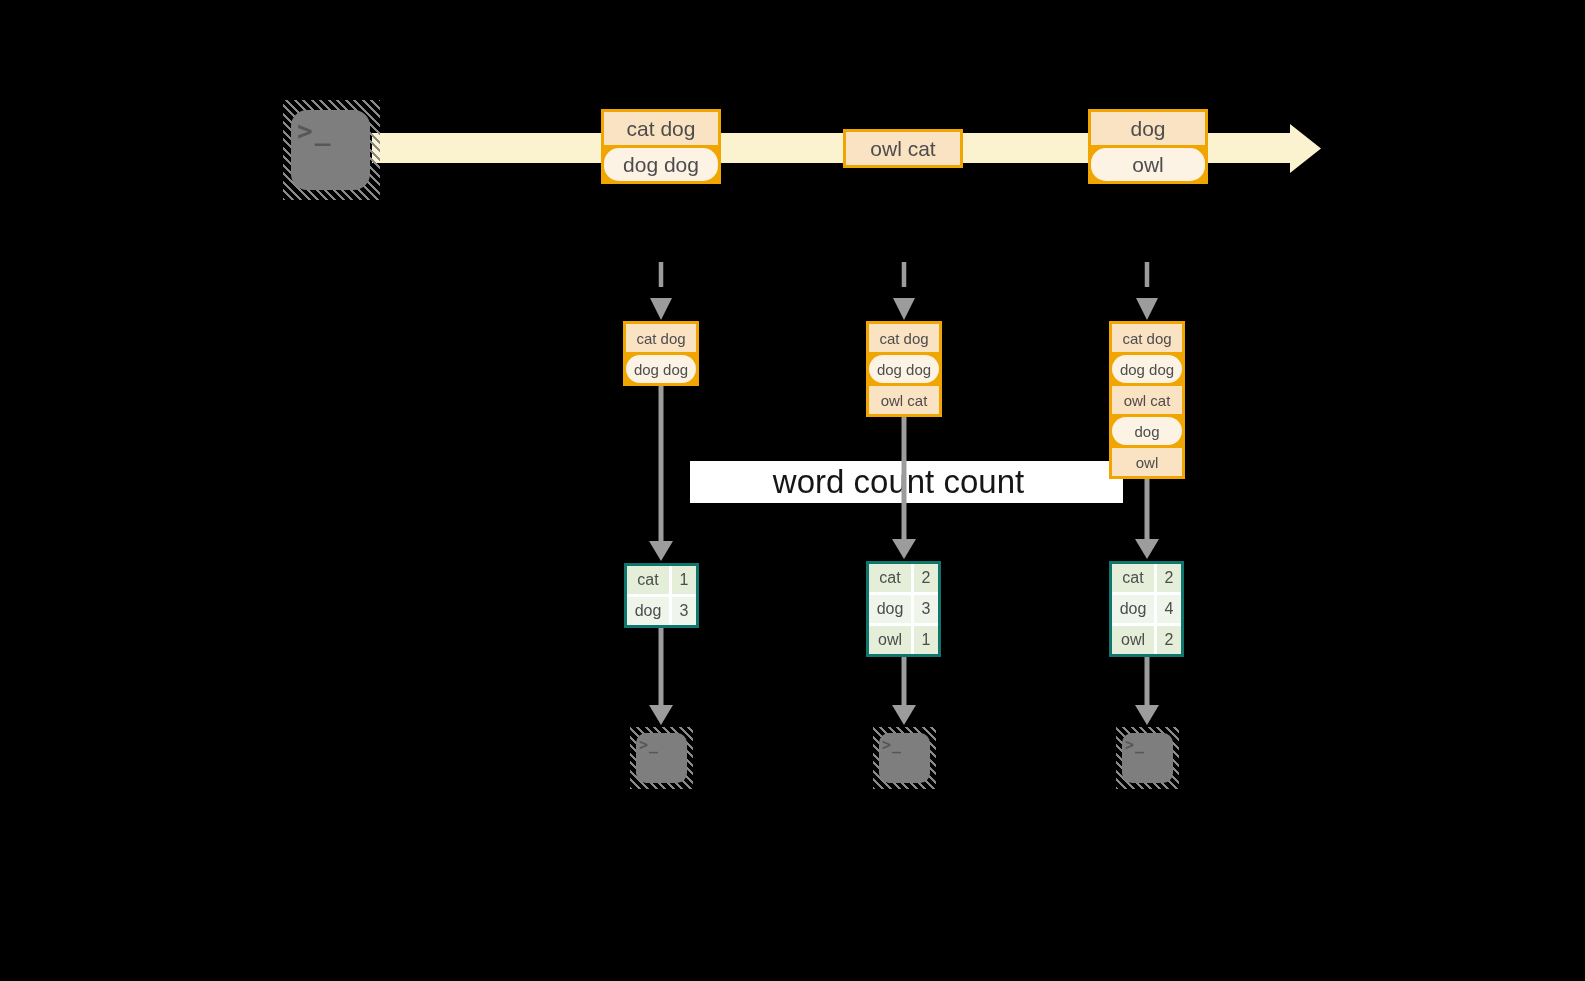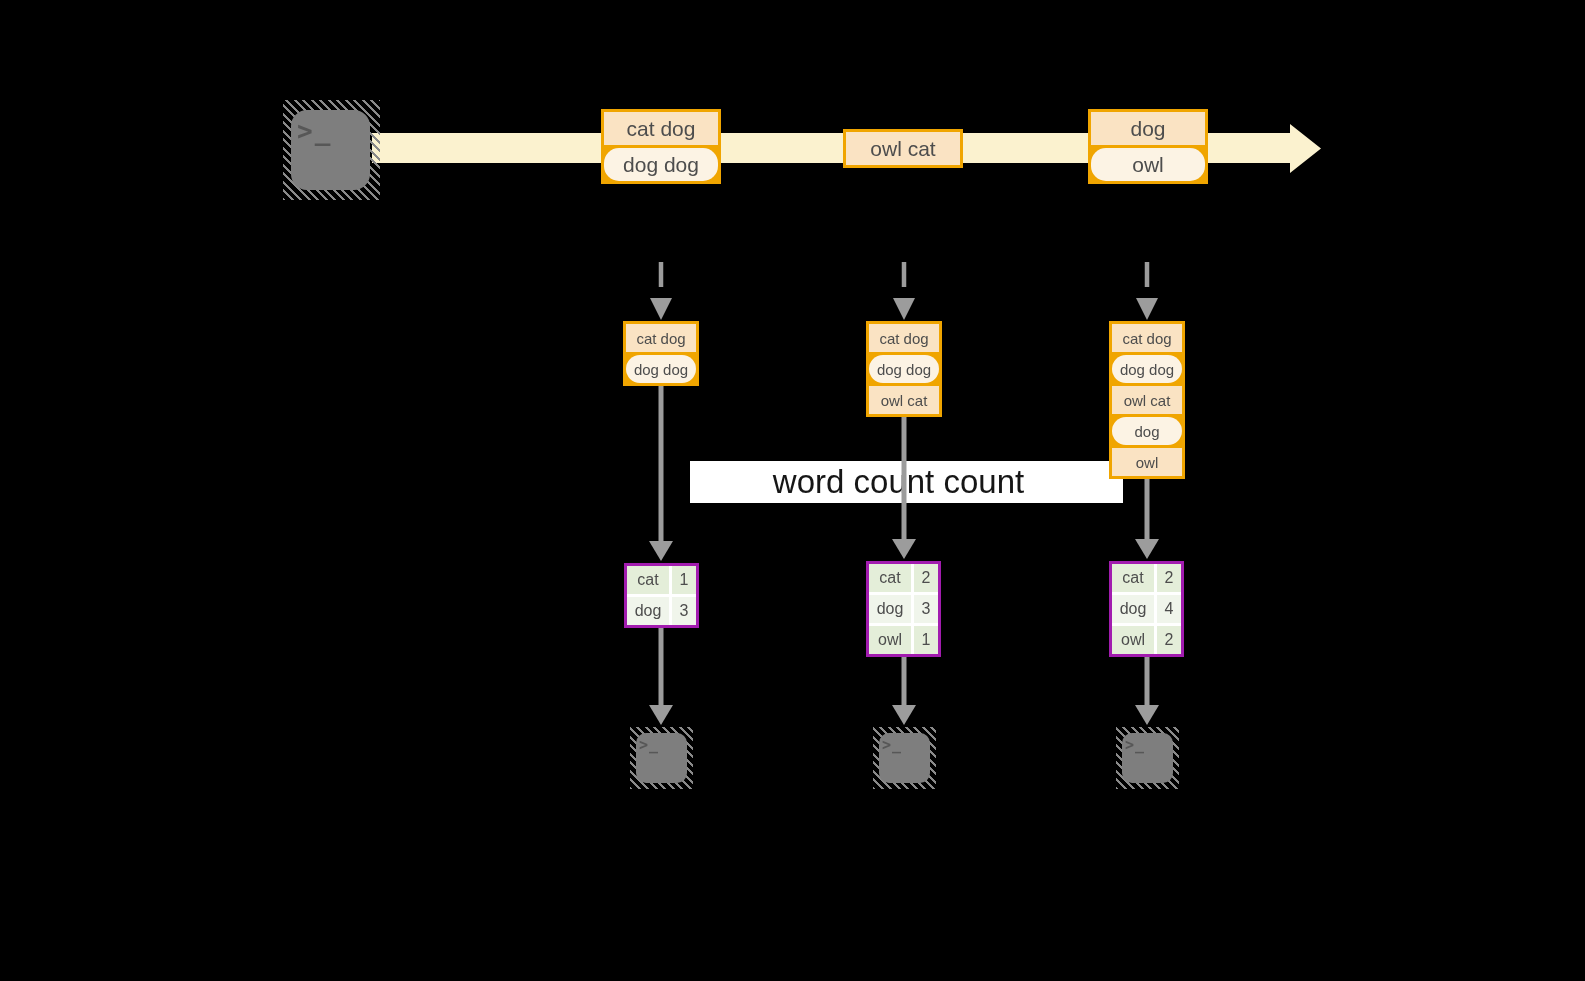--- a/index.html
+++ b/index.html
@@ -27,21 +27,21 @@
     color:#4D4D4D; white-space:nowrap;
   }
   .stream-box { width:120px; }
   .stream-box .cell { height:33px; font-size:21px; }
   .state-box { width:76px; }
   .state-box .cell { height:28px; font-size:15px; }
   .cell.dark  { background:#FAE3C3; }
   .cell.light { background:#FCF3E4;border-radius:15px; }
   
   .gtable {
-    position:absolute; z-index:3; background:#ffffff; border:3px solid #a21caf;
+    position:absolute; z-index:3; background:#ffffff; border:3px solid #0f766e;
     display:grid; grid-template-columns:42px 24px; gap:3px;
   }
   .gtable .gcell {
     height:28px; display:flex; align-items:center; justify-content:center;
     font-size:16px; color:#4D4D4D;
   }
   .gcell.dark  { background:#E4EED9; }
   .gcell.light { background:#F0F5EB; }
   
   .terminal {

